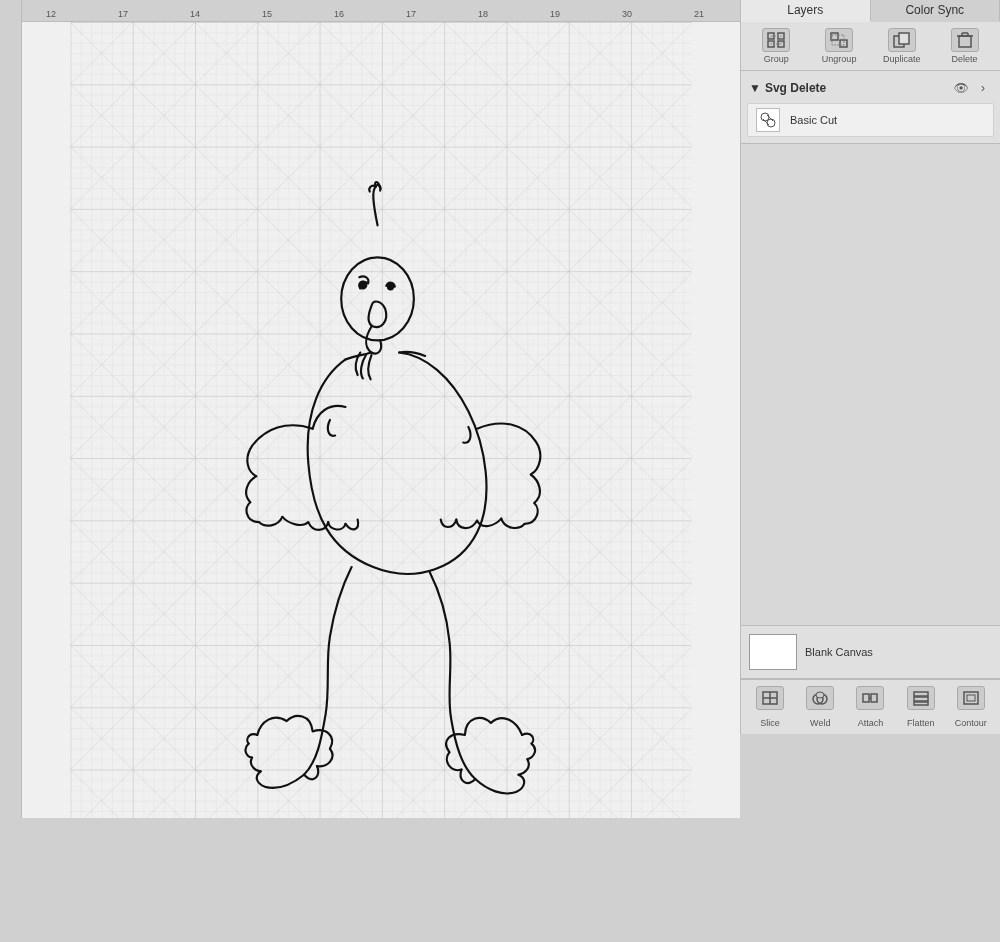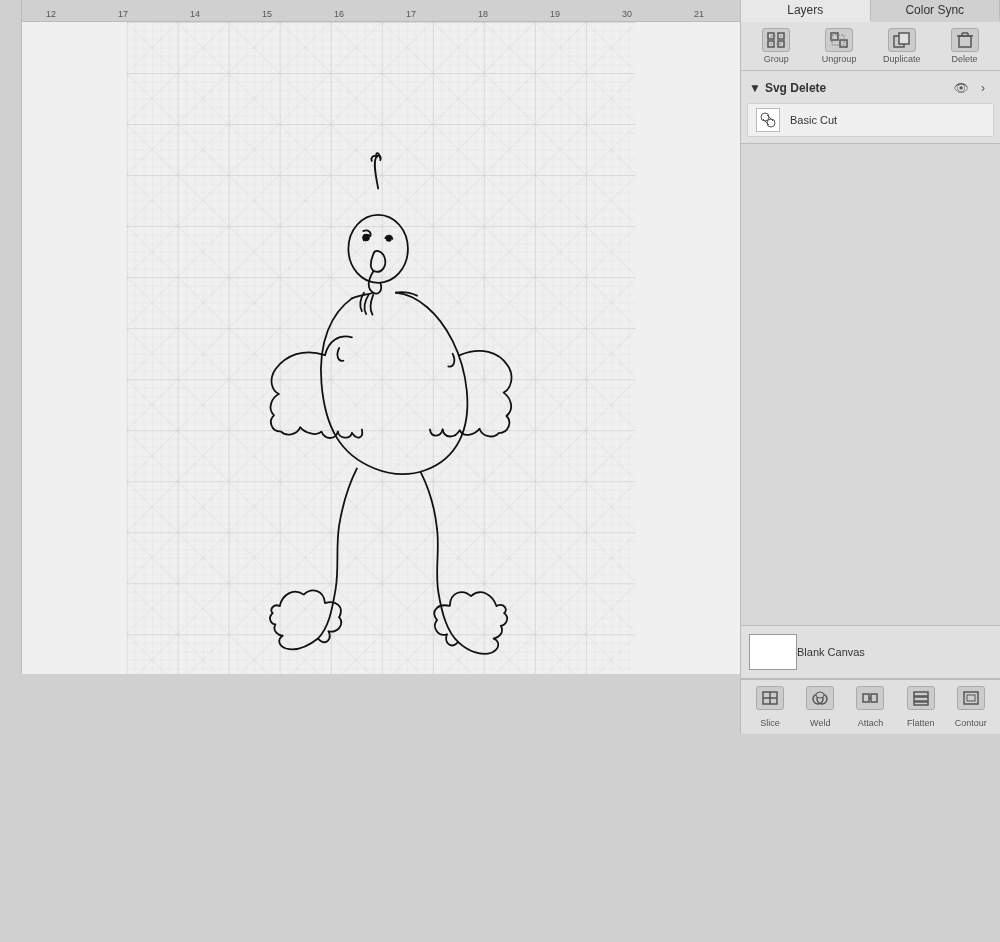--- a/index.html
+++ b/index.html
@@ -1,21 +1,21 @@
 <!DOCTYPE html>
 <html><head>
   <meta charset="utf-8">
   <style>
     * { box-sizing: border-box; margin: 0; padding: 0; }
     body { width: 1000px; height: 942px; overflow: hidden; font-family: Arial, sans-serif; background: #d0d0d0; display: flex; }
 
     
     .canvas-area {
       width: 740px;
-      height: 674px;
+      height: 818px;
       background: #e8e8e8;
       position: relative;
       overflow: hidden;
     }
 
     
     .ruler-top {
       position: absolute;
       top: 0;
       left: 22px;
@@ -186,20 +186,21 @@
     
     .panel-spacer {
       flex: 1;
       background: #d8d8d8;
     }
 
     
     .canvas-selector {
       display: flex;
       align-items: center;
+      gap: 8px;
       padding: 8px;
       background: #e0e0e0;
       border-top: 1px solid #bbb;
       border-bottom: 1px solid #bbb;
     }
     .canvas-thumb {
       width: 48px;
       height: 36px;
       background: white;
       border: 1px solid #999;

